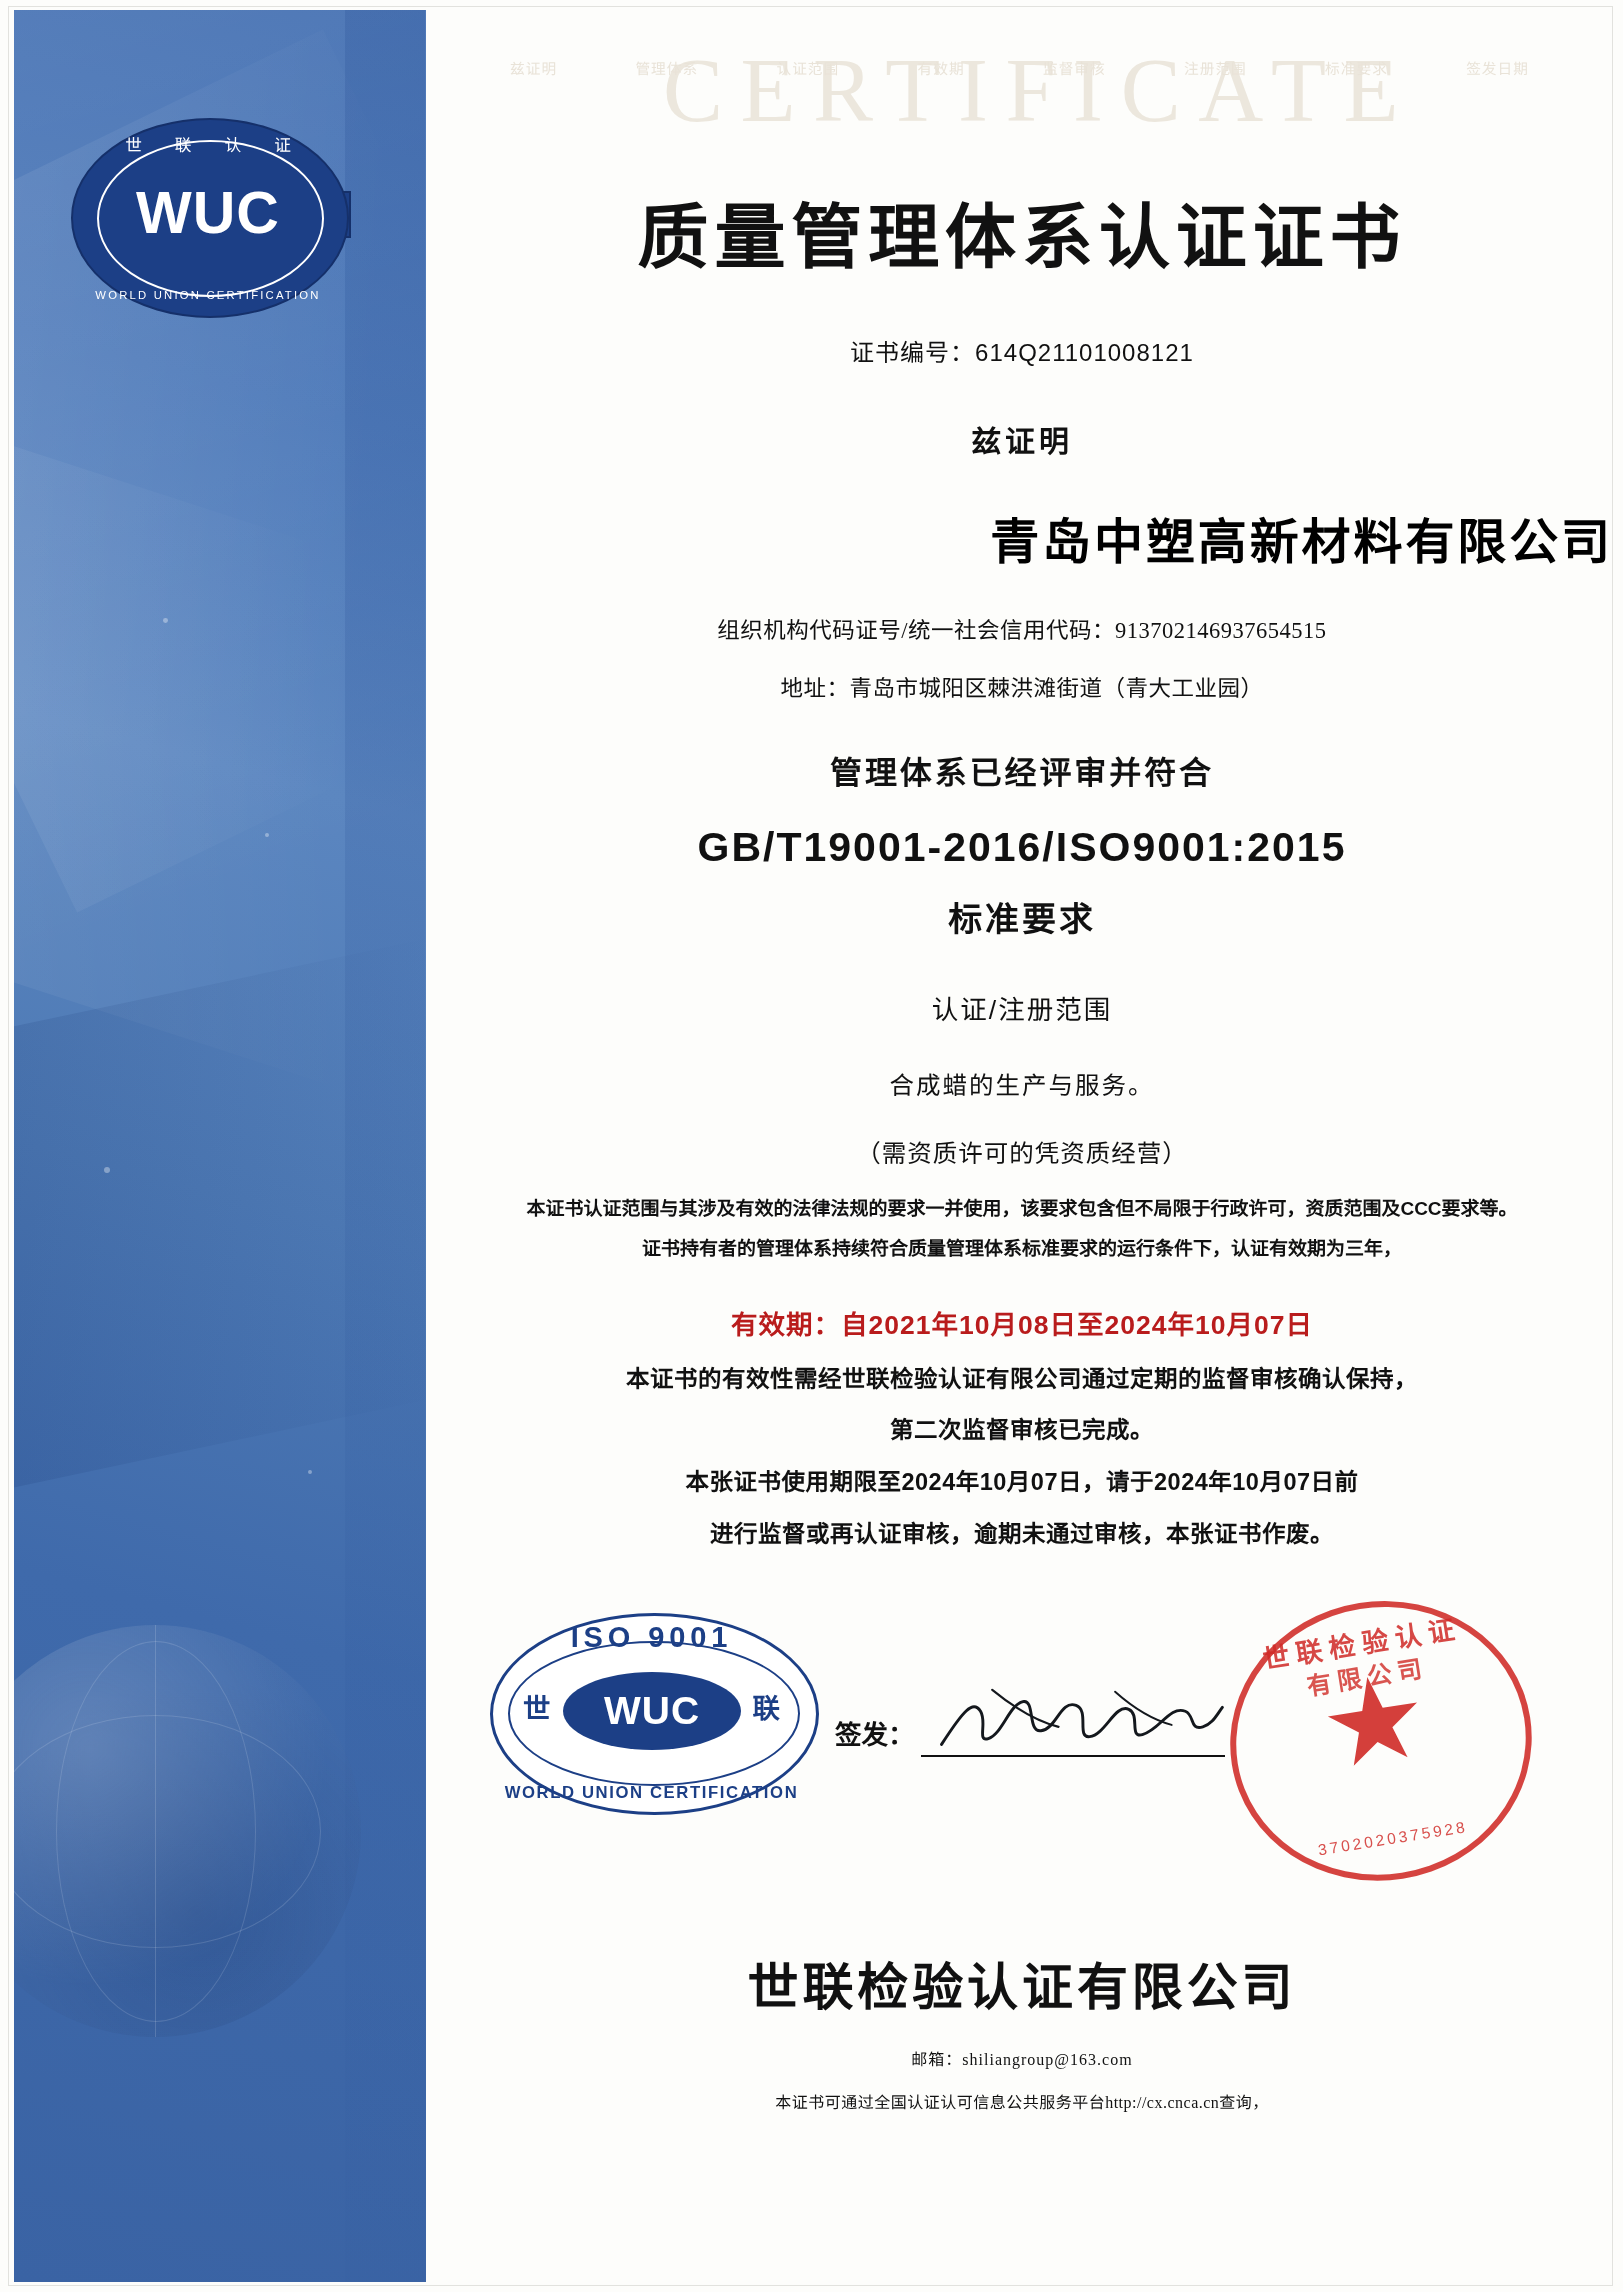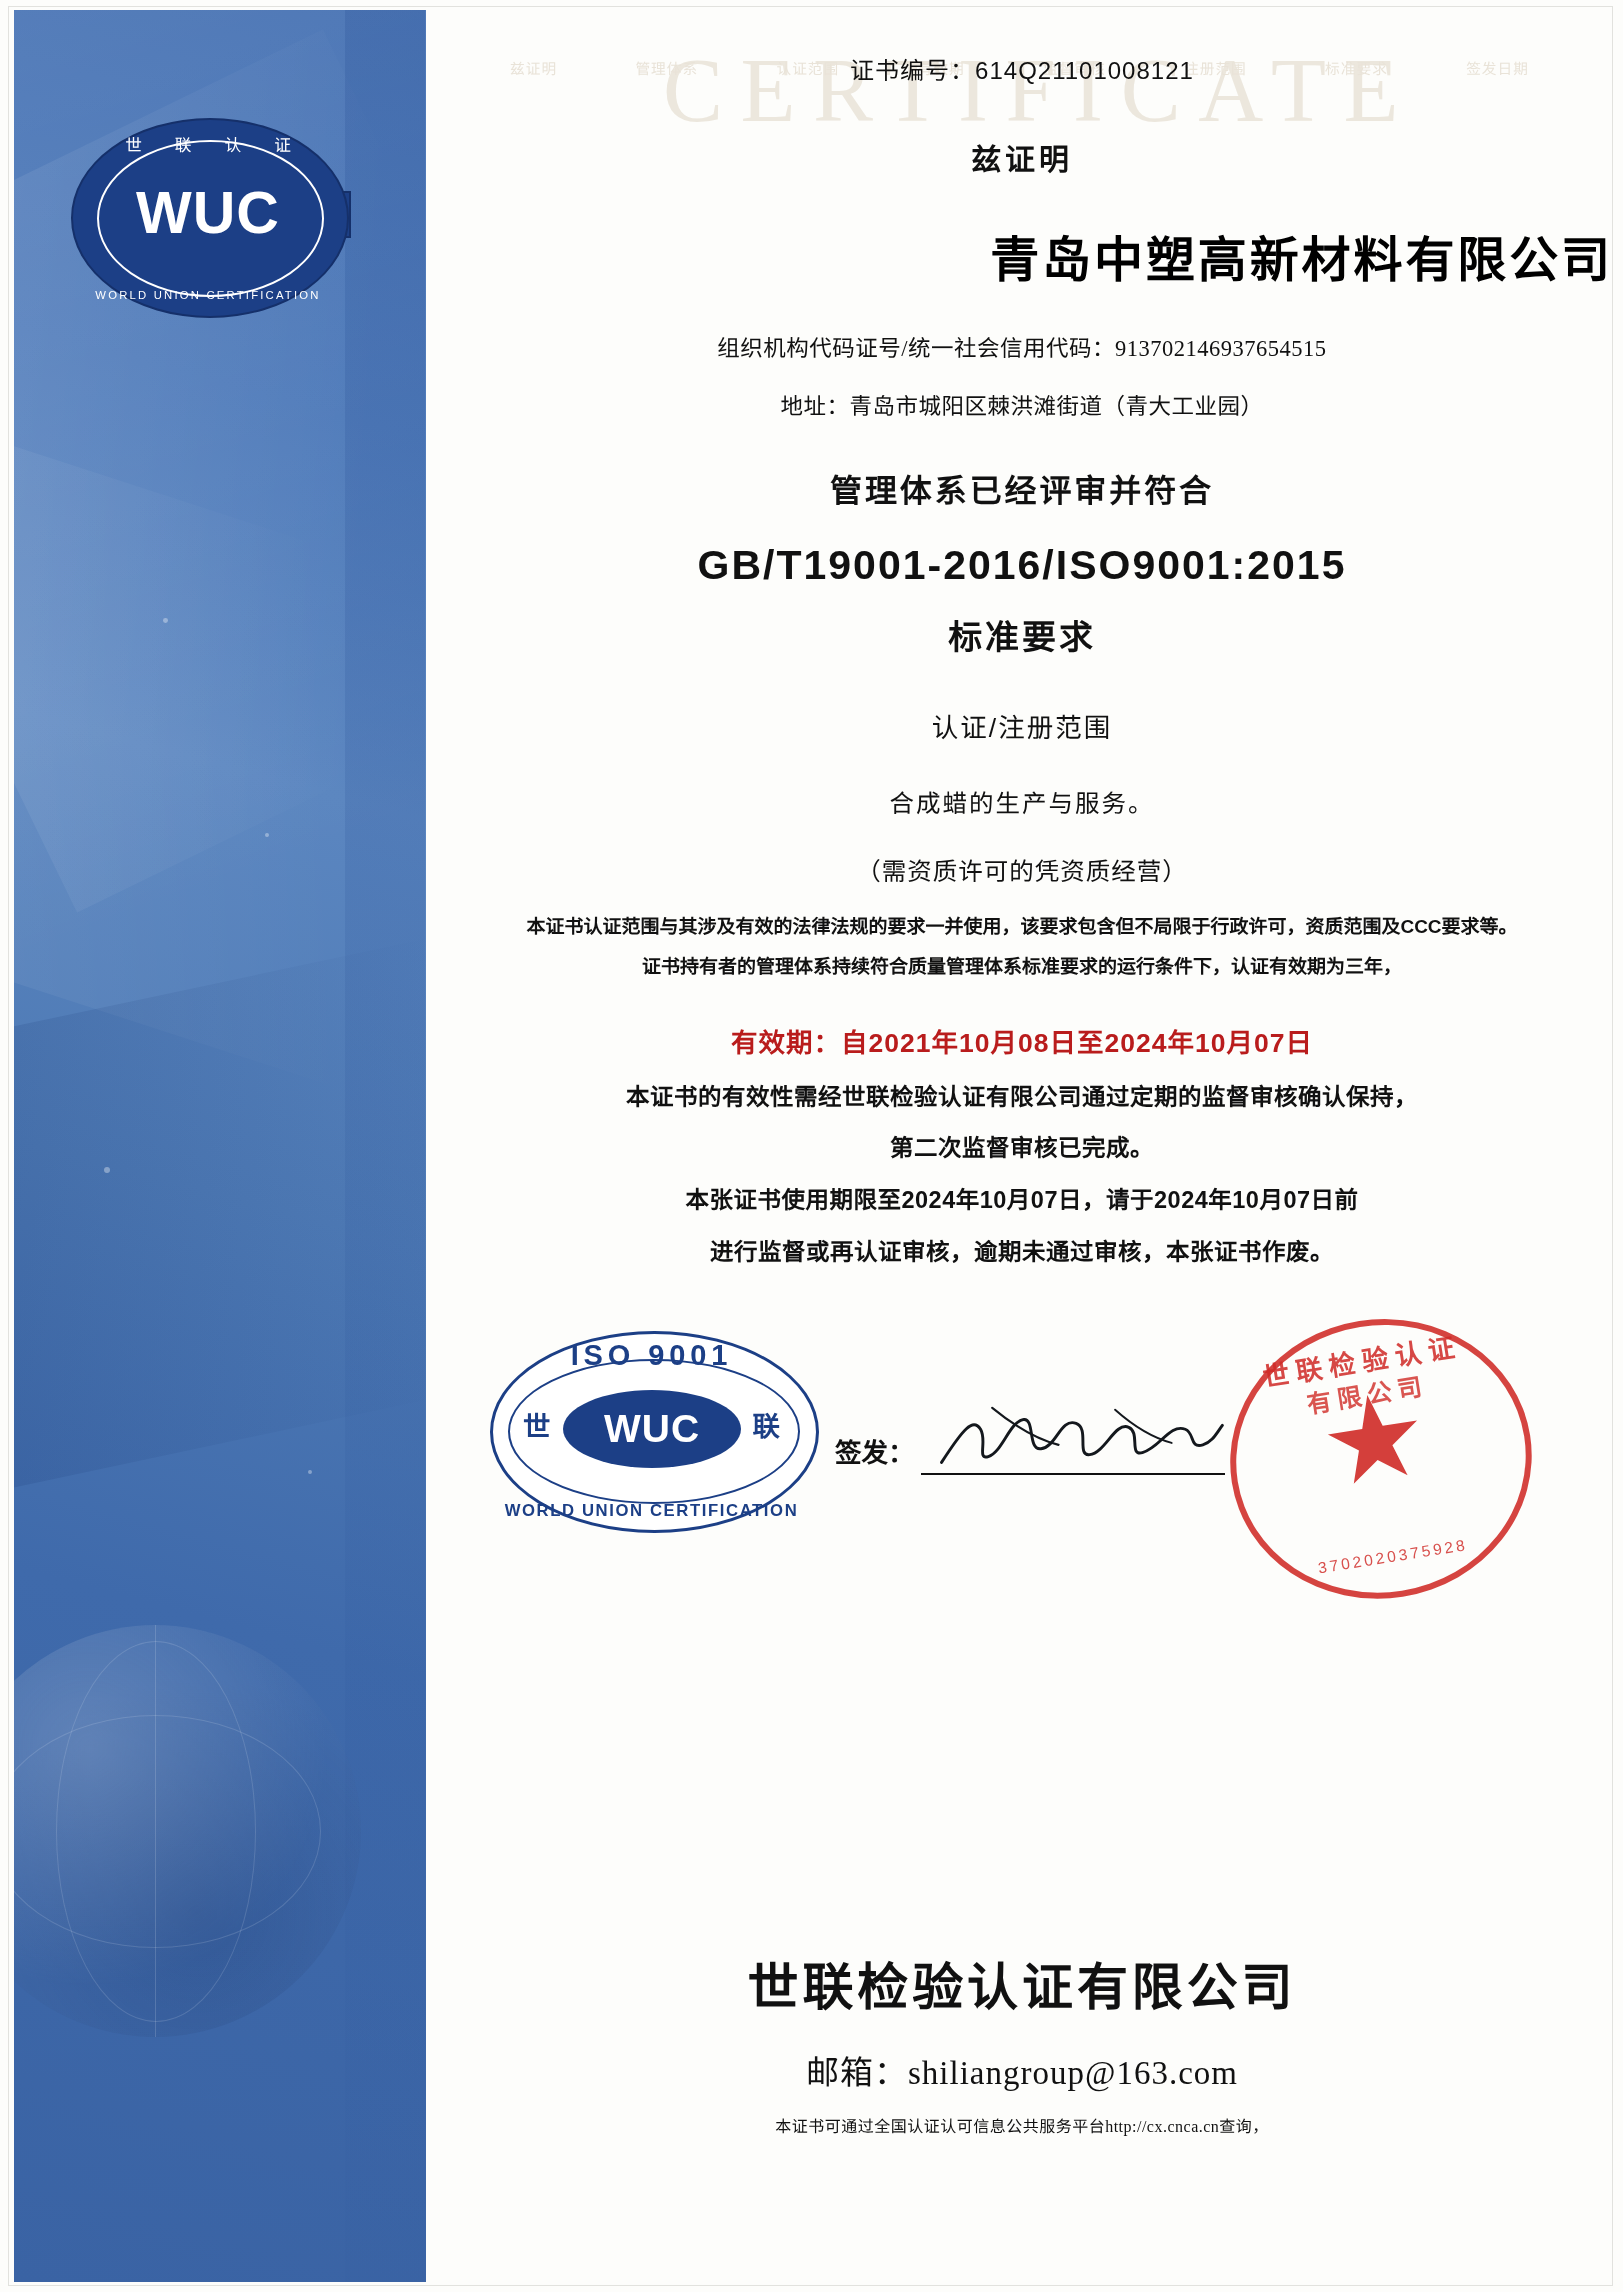--- a/index.html
+++ b/index.html
@@ -502,21 +502,21 @@
   }
   #issuer {
     font-family: "Liberation Sans", sans-serif;
     font-weight: bold;
     font-size: 51px;
     letter-spacing: 3.9px;
     color: #111;
   }
   #email {
     margin-top: 25.5px;
-    font-size: 33px;
+    font-size: 16px;
     letter-spacing: 1px;
     color: #111;
   }
   #verify1 {
     margin-top: 19.6px;
     font-size: 16px;
     letter-spacing: 0.5px;
     color: #111;
   }
   #verify2 {
@@ -567,20 +567,21 @@
     <span>认证范围</span>
     <span>有效期</span>
     <span>监督审核</span>
     <span>注册范围</span>
     <span>标准要求</span>
     <span>签发日期</span>
   </div>
 
   <div id="content">
 
+    <div id="main-title">质量管理体系认证证书</div>
     <div id="cert-no">证书编号：614Q21101008121</div>
     <div id="hereby">兹证明</div>
     <div id="company">青岛中塑高新材料有限公司</div>
     <div id="code-line">组织机构代码证号/统一社会信用代码：913702146937654515</div>
     <div id="addr-line">地址：青岛市城阳区棘洪滩街道（青大工业园）</div>
     <div id="reviewed">管理体系已经评审并符合</div>
     <div id="standard">GB/T19001-2016/ISO9001:2015</div>
     <div id="standard-req">标准要求</div>
     <div id="scope-label">认证/注册范围</div>
     <div id="scope-body">合成蜡的生产与服务。</div>

